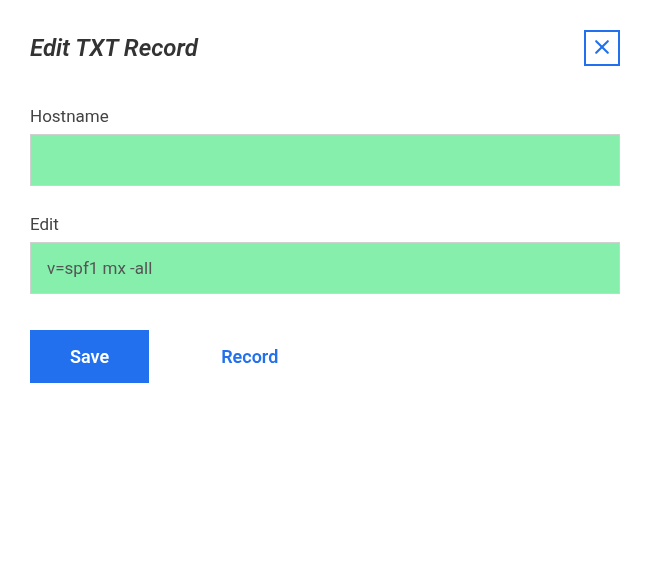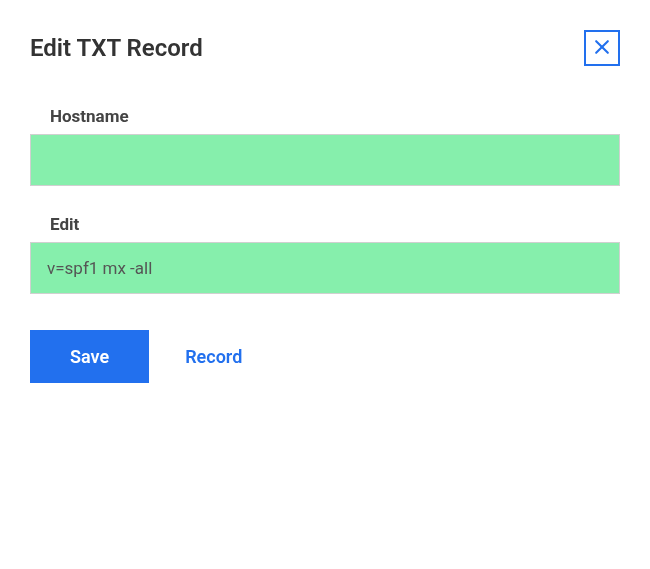--- a/index.html
+++ b/index.html
@@ -12,20 +12,21 @@
       background: #ffffff;
       width: 650px;
       height: 569px;
       padding: 30px;
     }
     .header {
       display: flex;
       justify-content: space-between;
       align-items: center;
       margin-bottom: 40px;
+      font-style: italic;
     }
     .title {
       font-size: 24px;
       font-weight: 600;
       color: #333333;
     }
     .close-btn {
       width: 36px;
       height: 36px;
       border: 2px solid #2270ee;
@@ -37,25 +38,24 @@
     }
     .close-btn svg {
       width: 20px;
       height: 20px;
     }
     .field-group {
       margin-bottom: 28px;
     }
     .field-label {
       font-size: 17px;
-      font-weight: 700;
+      font-weight: 400;
       color: #444444;
       margin-bottom: 8px;
       display: block;
-      margin-left: 20px;
     }
     .field-input {
       width: 100%;
       height: 52px;
       border: 1px solid #d0d0d0;
       background: #86efac;
       padding: 0 16px;
       font-size: 17px;
       color: #555555;
       font-family: inherit;
@@ -84,21 +84,21 @@
       transform: translateY(-50%);
       pointer-events: none;
     }
     .select-chevron svg {
       width: 20px;
       height: 20px;
     }
     .button-row {
       display: flex;
       align-items: center;
-      gap: 36px;
+      gap: 72px;
       margin-top: 36px;
     }
     .save-btn {
       background: #2270ee;
       color: #ffffff;
       border: none;
       padding: 16px 40px;
       font-size: 18px;
       font-weight: 600;
       cursor: pointer;

